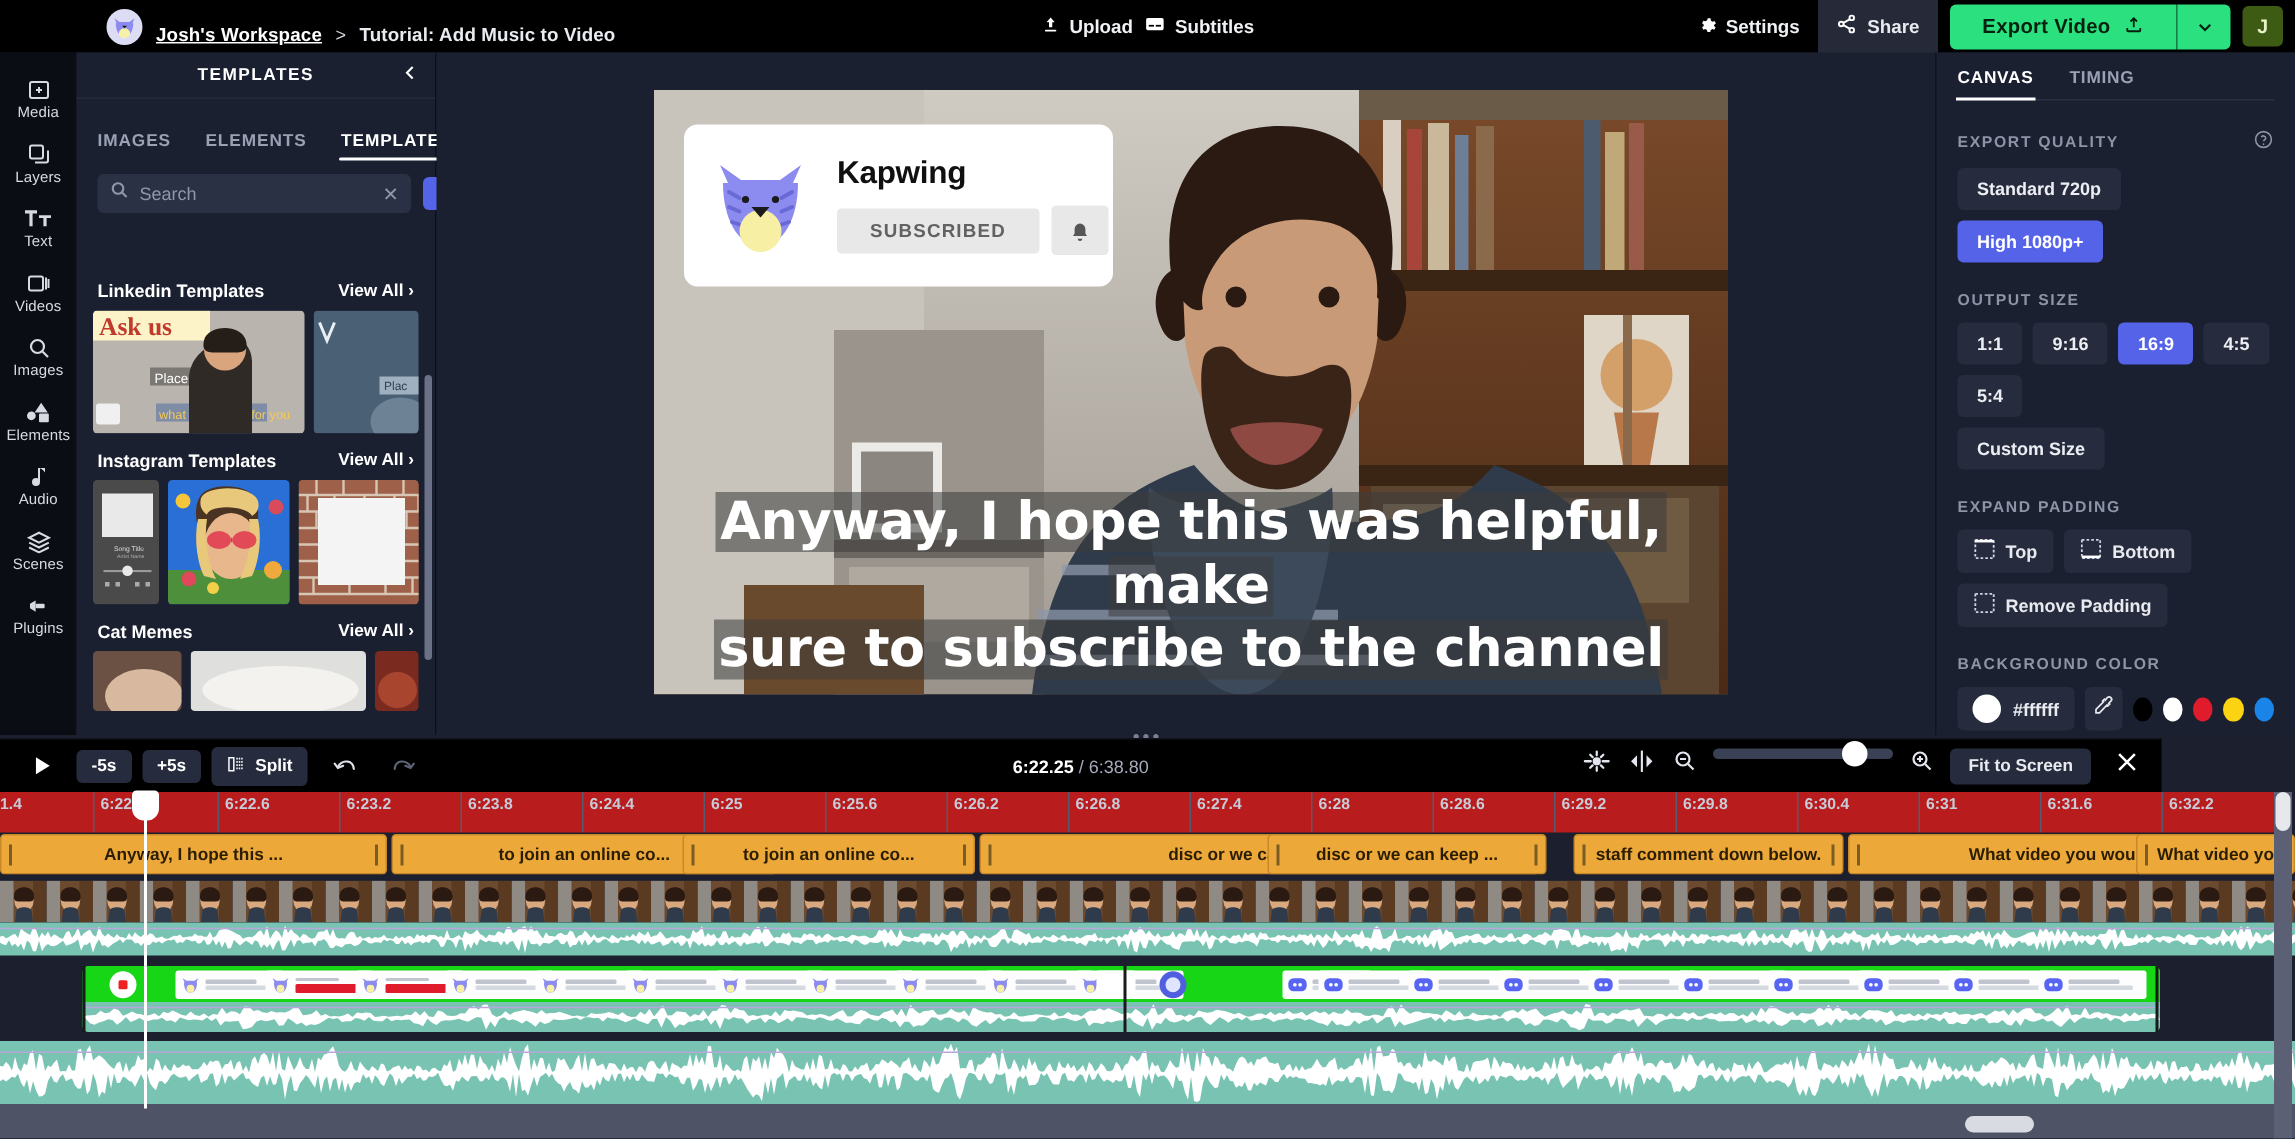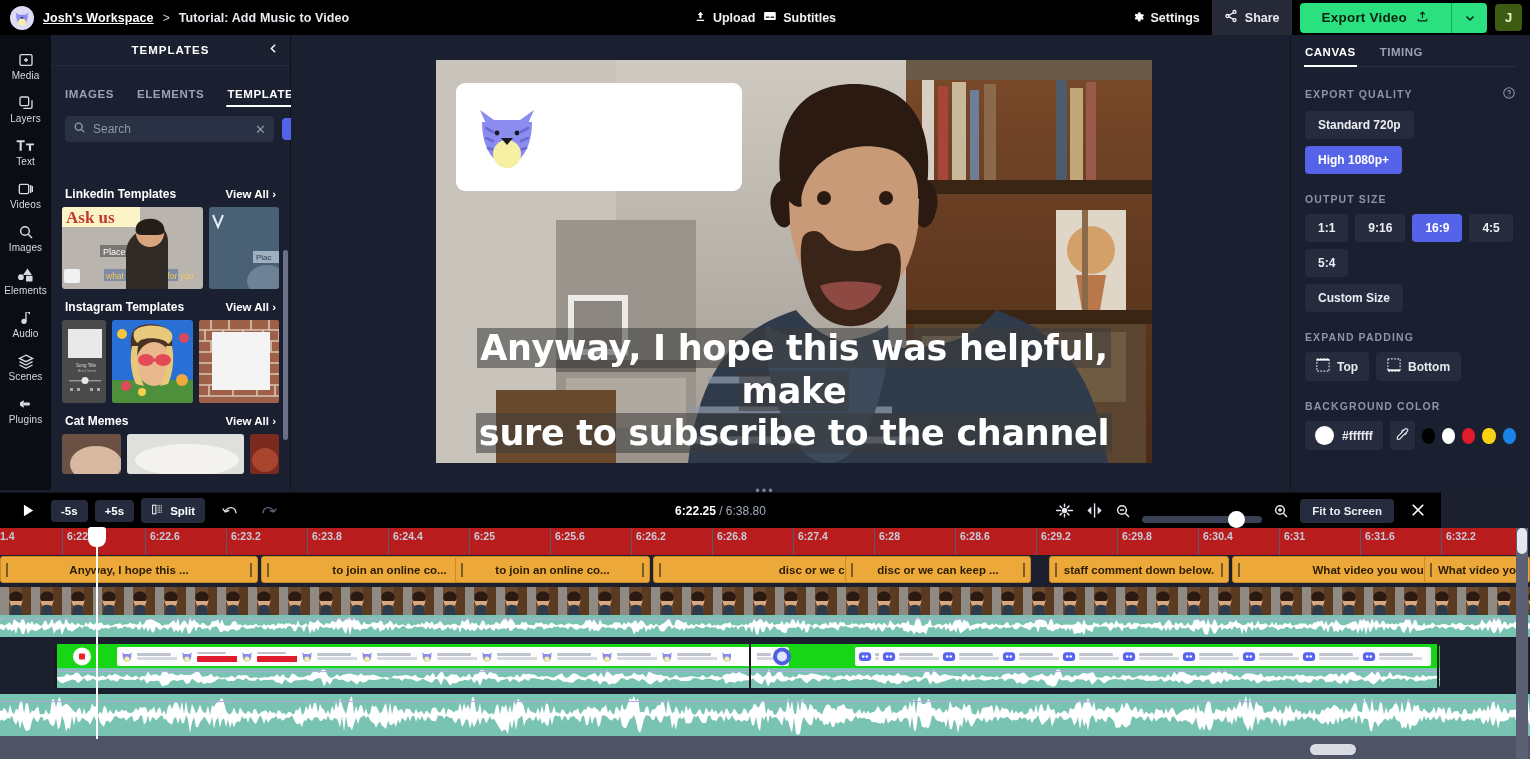--- a/index.html
+++ b/index.html
@@ -10,21 +10,21 @@
     color:#e8eaf0;
     -webkit-font-smoothing:antialiased;
   }
   .app{ position:relative; width:1530px; height:759px; }
 
   
   .topbar{
     position:absolute; left:0; top:0; width:1530px; height:35px;
     background:#000; display:flex; align-items:center;
   }
-  .tb-left{ display:flex; align-items:center; gap:9px; padding-left:10px; }
+  .tb-left{ display:flex; align-items:flex-end; gap:9px; padding-left:26px;margin-left:45px; }
   .avatar{
     width:24px;height:24px;border-radius:50%;
     background:#dcdcf5; display:flex;align-items:center;justify-content:center;
     overflow:hidden; position:relative; flex:none;
   }
   .avatar svg{ display:block; }
   .ws-link{
     font-size:12.5px; font-weight:bold; color:#fff; text-decoration:underline;
     letter-spacing:.1px; cursor:pointer;
   }
@@ -227,21 +227,21 @@
     background:#262c3d; color:#fff; font-size:11.5px; font-weight:bold;
     border-radius:4px; padding:5px 10px; margin-left:7px; cursor:pointer;
     display:flex; align-items:center; gap:6px;
   }
   .icon-btn{ padding:4px 7px; margin-left:9px; cursor:pointer; display:flex; align-items:center;}
   .timecode{
     position:absolute; left:50%; transform:translateX(-50%);
     font-size:12px; color:#a5abbc;
   }
   .timecode b{ color:#fff; }
-  .tl-right{ margin-left:auto; display:flex; align-items:flex-end; gap:11px; }
+  .tl-right{ margin-left:auto; display:flex; align-items:flex-start; gap:11px; }
   .zoom-slider{ width:120px; height:7px; background:#3b4154; border-radius:4px; position:relative; }
   .zoom-knob{
     position:absolute; left:86px; top:-5px; width:17px;height:17px;border-radius:50%;
     background:#fff; cursor:pointer;
   }
   .fit-btn{
     background:#262c3d;border-radius:4px;padding:6px 12px;font-size:11.5px;
     font-weight:bold;cursor:pointer;
   }
 
@@ -705,20 +705,32 @@
           <path d="M10 20c0 24 10 42 25 42s25-18 25-42z" fill="#8b8bf0"></path>
           <g stroke="#6a6ad6" stroke-width="2.6" stroke-linecap="round">
             <path d="M14 26l7 4M14 36l7 3M16 46l6 2M56 26l-7 4M56 36l-7 3M54 46l-6 2"></path>
           </g>
           <ellipse cx="35" cy="52" rx="14" ry="14" fill="#f6efa4"></ellipse>
           <path d="M29 36l6 7 6-7z" fill="#1a1a1a"></path>
           <circle cx="25" cy="31" r="2.4" fill="#1a1a1a"></circle>
             <circle cx="45" cy="31" r="2.4" fill="#1a1a1a"></circle>
         </svg>
       </div>
+      <div class="sub-right">
+        <div class="sub-name">Kapwing</div>
+        <div class="sub-actions">
+          <div class="sub-btn">SUBSCRIBED</div>
+          <div class="bell">
+            <svg width="16" height="16" viewBox="0 0 24 24" fill="#555">
+              <path d="M12 22a2.4 2.4 0 002.4-2.2H9.6A2.4 2.4 0 0012 22z"></path>
+              <path d="M19 17l-1.6-2.4V10a5.4 5.4 0 00-10.8 0v4.6L5 17z"></path>
+            </svg>
+          </div>
+        </div>
+      </div>
     </div>
 
     <div class="caption">
       <span>Anyway, I hope this was helpful, make</span><br>
       <span>sure to subscribe to the channel</span>
     </div>
   </div>
 
   <div style="position:absolute;left:50%;transform:translateX(-50%);top:483px;color:#7b8297;font-size:13px;letter-spacing:2px;">•••</div>
 
@@ -771,20 +783,30 @@
         <span>Top</span>
       </div>
       <div class="pad-chip">
         <span>
           <svg width="14" height="14" viewBox="0 0 16 16">
               <rect x="1" y="1" width="14" height="14" fill="none" stroke="#cfd4e0" stroke-width="1.4" stroke-dasharray="2 1.6"></rect>
               <rect x="1" y="13" width="14" height="2" fill="#fff"></rect>
             </svg>
         </span>
         <span>Bottom</span>
+      </div>
+    </div>
+    <div class="chip-row" style="margin-top:7px">
+      <div class="pad-chip">
+        <span>
+          <svg width="14" height="14" viewBox="0 0 16 16">
+              <rect x="1" y="1" width="14" height="14" fill="none" stroke="#cfd4e0" stroke-width="1.4" stroke-dasharray="2 1.6"></rect>
+            </svg>
+        </span>
+        <span>Remove Padding</span>
       </div>
     </div>
 
     <div class="r-sect">
       <span>BACKGROUND COLOR</span>
     </div>
     <div class="bgrow">
       <div class="hexbox">
         <span class="hexdot"></span>
         <span class="hexlabel">#ffffff</span>

